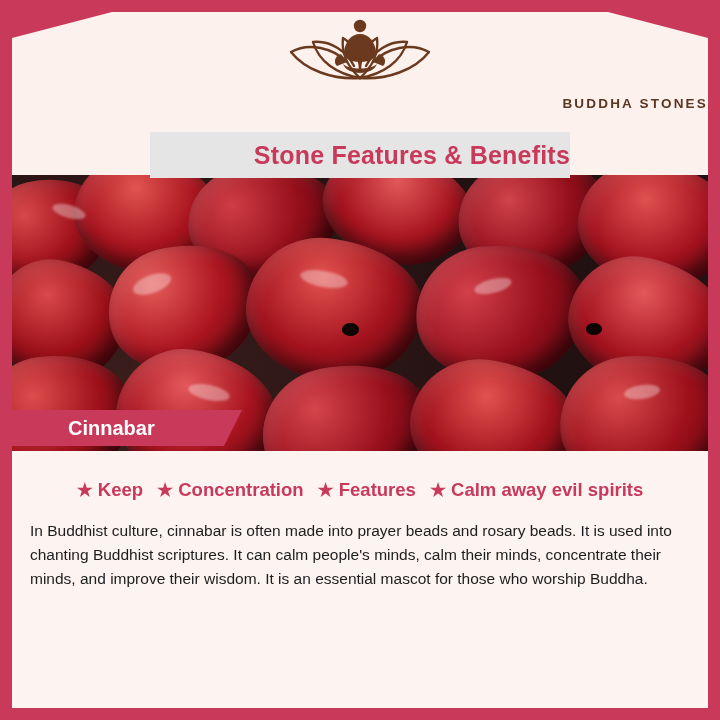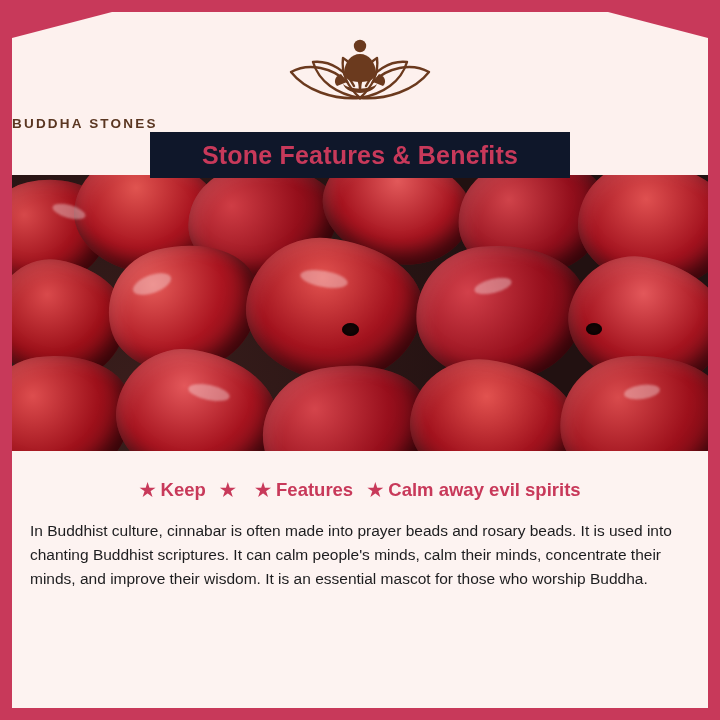--- a/index.html
+++ b/index.html
@@ -71,48 +71,48 @@
   }
   .corner-tr {
     position: absolute;
     right: 0; top: 0;
     width: 0; height: 0;
     border-right: 100px solid #c8395a;
     border-bottom: 26px solid transparent;
   }
   .logo-wrap {
     position: absolute;
-    left: 0; top: 20px;
-    width: 696px;
-    text-align: left;
+    left: 0; top: 0;
+    width: 696px;
+    text-align: right;
   }
   .logo-mark {
     display: block;
     margin: 0 auto;
   }
   .brand-name {
     display: block;
     margin-top: 6px;
     font-size: 13.5px;
     letter-spacing: 2.2px;
     color: #5a3621;
     font-weight: 700;
   }
   
   .title-bar {
     position: absolute;
     left: 138px;
     top: 120px;
     width: 420px;
     height: 46px;
-    background: #0f172a;
+    background: #e5e5e5;
     border: 0;
     display: flex;
     align-items: center;
-    justify-content: center;
+    justify-content: flex-end;
     z-index: 5;
   }
   .title-bar .title-text {
     color: #c8395a;
     font-size: 25px;
     font-weight: 700;
     letter-spacing: 0.2px;
     white-space: nowrap;
   }
   
@@ -294,29 +294,33 @@
       <div class="hole" style="left:574px;top:148px;width:16px;height:12px;"></div>
 
       <div class="spec" style="left:120px;top:100px;width:40px;height:18px;transform:rotate(-20deg);"></div>
       <div class="spec" style="left:288px;top:96px;width:48px;height:16px;transform:rotate(10deg);"></div>
       <div class="spec" style="left:462px;top:104px;width:38px;height:14px;transform:rotate(-14deg);"></div>
       <div class="spec" style="left:176px;top:210px;width:42px;height:15px;transform:rotate(12deg);"></div>
       <div class="spec" style="left:612px;top:210px;width:36px;height:14px;transform:rotate(-8deg);"></div>
       <div class="spec" style="left:40px;top:30px;width:34px;height:13px;transform:rotate(16deg);"></div>
     </div>
 
+    <div class="stone-tag">
+      <span class="tag-text">Cinnabar</span>
+    </div>
 
     <div class="benefits">
       <div class="benefit-row">
         <div class="benefit">
           <span class="star">★</span>
           <span>Keep</span>
         </div>
         <div class="benefit">
           <span class="star">★</span>
+          <span>Concentration</span>
         </div>
         <div class="benefit">
           <span class="star">★</span>
           <span>Features</span>
         </div>
         <div class="benefit">
           <span class="star">★</span>
           <span>Calm away evil spirits</span>
         </div>
       </div>

